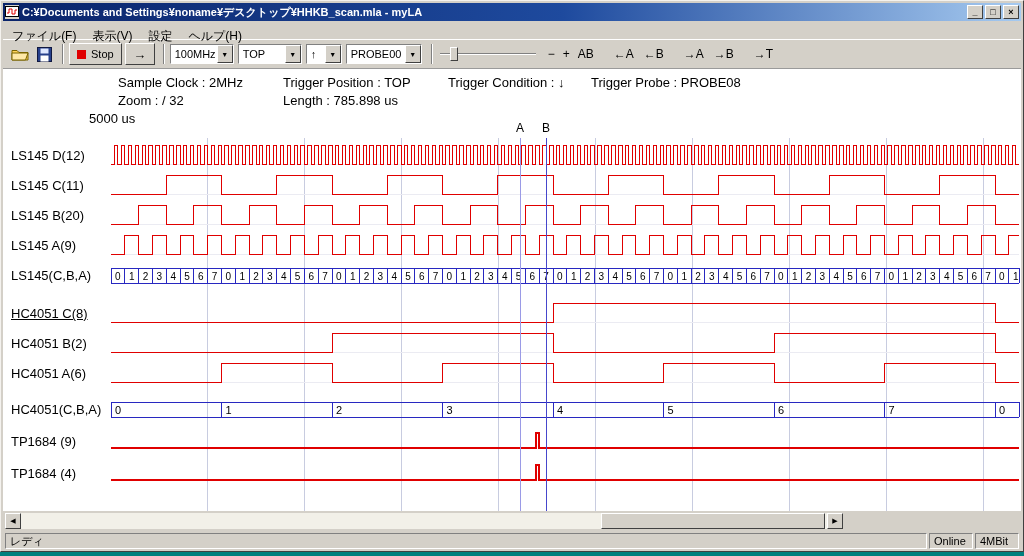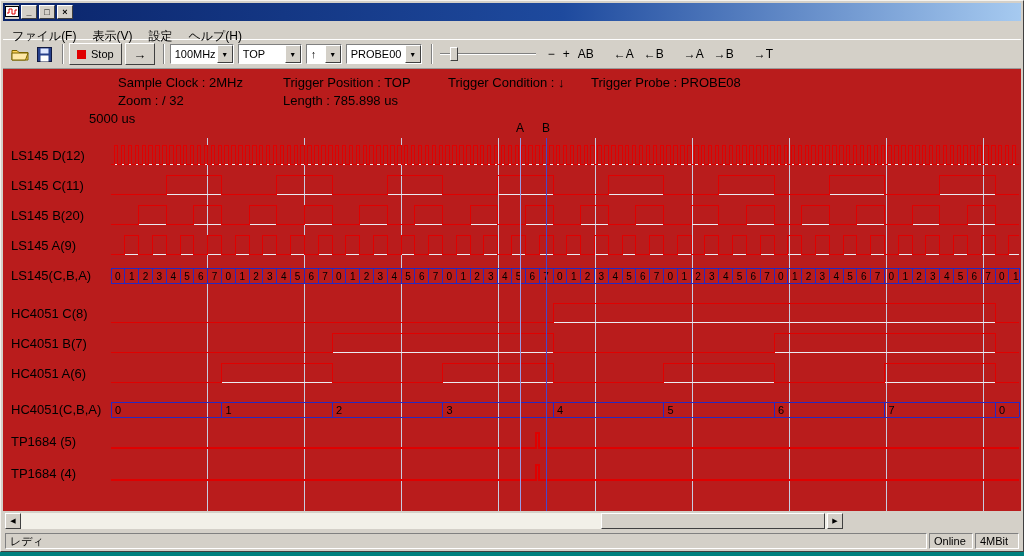--- a/index.html
+++ b/index.html
@@ -26,21 +26,21 @@
   .combo{height:20px;background:#fff;border:1px solid;border-color:#808080 #fff #fff #808080;display:flex;align-items:center;margin-right:4px;font-size:11px;}
   .combo-text{flex:1;padding:0 4px;white-space:nowrap;overflow:hidden;}
   .combo-arrow{width:16px;height:18px;background:#d4d0c8;border:1px solid;border-color:#fff #404040 #404040 #fff;display:flex;align-items:center;justify-content:center;font-size:7px;flex:0 0 auto;}
   .w64{width:64px}.w36{width:36px}.w76{width:76px}
   .slider{width:96px;height:20px;position:relative;margin:0 8px 0 2px;}
   .slider-track{position:absolute;left:0;right:0;top:9px;height:2px;border-top:1px solid #808080;border-bottom:1px solid #fff;}
   .slider-thumb{position:absolute;left:10px;top:3px;width:8px;height:14px;background:#d4d0c8;border:1px solid;border-color:#fff #404040 #404040 #fff;}
   .flat-btn{background:transparent;border:none;font-size:12px;padding:2px 4px;white-space:nowrap;}
   .grp{margin-left:12px;display:flex;align-items:center;gap:2px;}
   
-  .client{flex:1 1 auto;background:#b91c1c;position:relative;border-top:1px solid #9a9a9a;overflow:hidden;}
+  .client{flex:1 1 auto;background:#ffffff;position:relative;border-top:1px solid #9a9a9a;overflow:hidden;}
   .info-text{position:absolute;font-size:13px;color:#000;white-space:nowrap;}
   .ch-label{position:absolute;left:8px;font-size:13px;color:#000;white-space:nowrap;}
   .cursor-label{position:absolute;top:52px;width:12px;text-align:center;font-size:12px;color:#000;}
   #wave-svg{position:absolute;left:0;top:64px;}
   
   .scrollrow{height:20px;position:relative;background:#d4d0c8;flex:0 0 auto;}
   .hscroll{position:absolute;left:2px;top:2px;width:838px;height:16px;background:#f2f0e8;}
   .sb-btn{position:absolute;top:0;width:16px;height:16px;background:#d4d0c8;border:1px solid;border-color:#fff #404040 #404040 #fff;font-size:7px;line-height:14px;text-align:center;padding:0;}
   .sb-left{left:0;} .sb-right{right:0;}
   .sb-thumb{position:absolute;left:596px;top:0;width:224px;height:16px;background:#d4d0c8;border:1px solid;border-color:#fff #404040 #404040 #fff;}
@@ -54,20 +54,21 @@
 <body>
 
 <div class="window">
 
   <div class="titlebar">
     <svg width="14" height="14">
       <rect width="14" height="14" fill="#d4d0c8"></rect>
       <rect x="0.5" y="1.5" width="13" height="10" fill="#fff" stroke="#000"></rect>
       <path d="M2 8 h2 v-4 h3 v5 h3 v-4 h2" stroke="#e00000" fill="none"></path>
     </svg>
+    <span class="title-text">C:¥Documents and Settings¥noname¥デスクトップ¥HHKB_scan.mla - myLA</span>
     <button class="win-btn">_</button>
     <button class="win-btn">□</button>
     <button class="win-btn">×</button>
   </div>
 
   <div class="menubar">
     <span class="menu-item">ファイル(F)</span>
     <span class="menu-item">表示(V)</span>
     <span class="menu-item">設定</span>
     <span class="menu-item">ヘルプ(H)</span>
@@ -328,25 +329,25 @@
         <line x1="543" y1="5" x2="543" y2="382" stroke="#4646cc" stroke-width="1"></line>
       </svg>
 
     <div class="cursor-label" style="left:511px">A</div>
     <div class="cursor-label" style="left:537px">B</div>
   <div class="ch-label" style="top: 79px;">LS145 D(12)</div>
       <div class="ch-label" style="top: 109px;">LS145 C(11)</div>
       <div class="ch-label" style="top: 139px;">LS145 B(20)</div>
       <div class="ch-label" style="top: 169px;">LS145 A(9)</div>
       <div class="ch-label" style="top: 199px;">LS145(C,B,A)</div>
-      <div class="ch-label" style="top: 237px;">HC4051 C(8)</div>
-      <div class="ch-label" style="top: 267px;">HC4051 B(7)</div>
+      <div class="ch-label" style="top: 237px; text-decoration: underline;">HC4051 C(8)</div>
+      <div class="ch-label" style="top: 267px;">HC4051 B(2)</div>
       <div class="ch-label" style="top: 297px;">HC4051 A(6)</div>
       <div class="ch-label" style="top: 333px;">HC4051(C,B,A)</div>
-      <div class="ch-label" style="top: 365px;">TP1684 (5)</div>
+      <div class="ch-label" style="top: 365px;">TP1684 (9)</div>
       <div class="ch-label" style="top: 397px;">TP1684 (4)</div>
     </div>
 
   <div class="scrollrow">
     <div class="hscroll">
       <button class="sb-btn sb-left">◀</button>
       <div class="sb-thumb"></div>
       <button class="sb-btn sb-right">▶</button>
     </div>
   </div>

